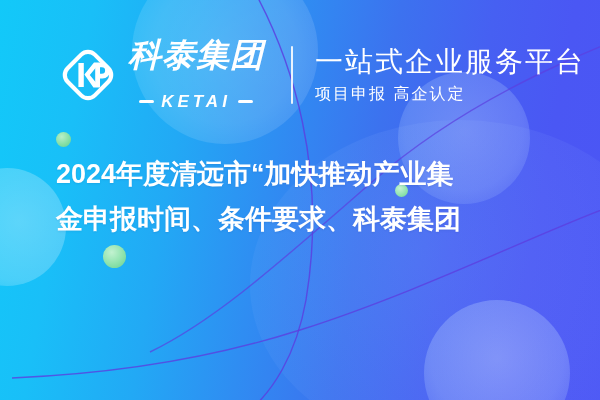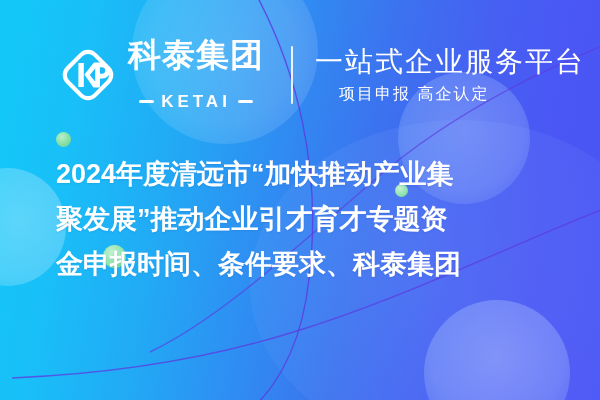--- a/index.html
+++ b/index.html
@@ -134,20 +134,21 @@
     width: 600px;
     height: 82px;
     display: flex;
     align-items: center;
   }
 
   .logo-block {
     display: flex;
     align-items: center;
     margin-left: 58px;
+    font-style: italic;
   }
 
   .logo-mark {
     width: 60px;
     height: 60px;
     flex: 0 0 60px;
   }
 
   .logo-words {
     margin-left: 10px;
@@ -208,21 +209,20 @@
     line-height: 1.1;
     white-space: nowrap;
   }
   .tagline-sub {
     margin-top: 7px;
     font-size: 16px;
     color: #ffffff;
     letter-spacing: 2px;
     line-height: 1.1;
     white-space: nowrap;
-    margin-left: 24px;
   }
 
   
   .headline {
     position: absolute;
     left: 56px;
     top: 152px;
     width: 500px;
   }
   .headline-line {
@@ -286,17 +286,16 @@
     <div class="divider"></div>
 
     <div class="tagline">
       <div class="tagline-main">一站式企业服务平台</div>
       <div class="tagline-sub">项目申报 高企认定</div>
     </div>
   </div>
 
   <div class="headline">
     <div class="headline-line">2024年度清远市“加快推动产业集</div>
-    <div class="headline-line">聚发展”推动企业引才育才专题资</div>
     <div class="headline-line">金申报时间、条件要求、科泰集团</div>
   </div>
 
 </div>
 
 </body></html>

